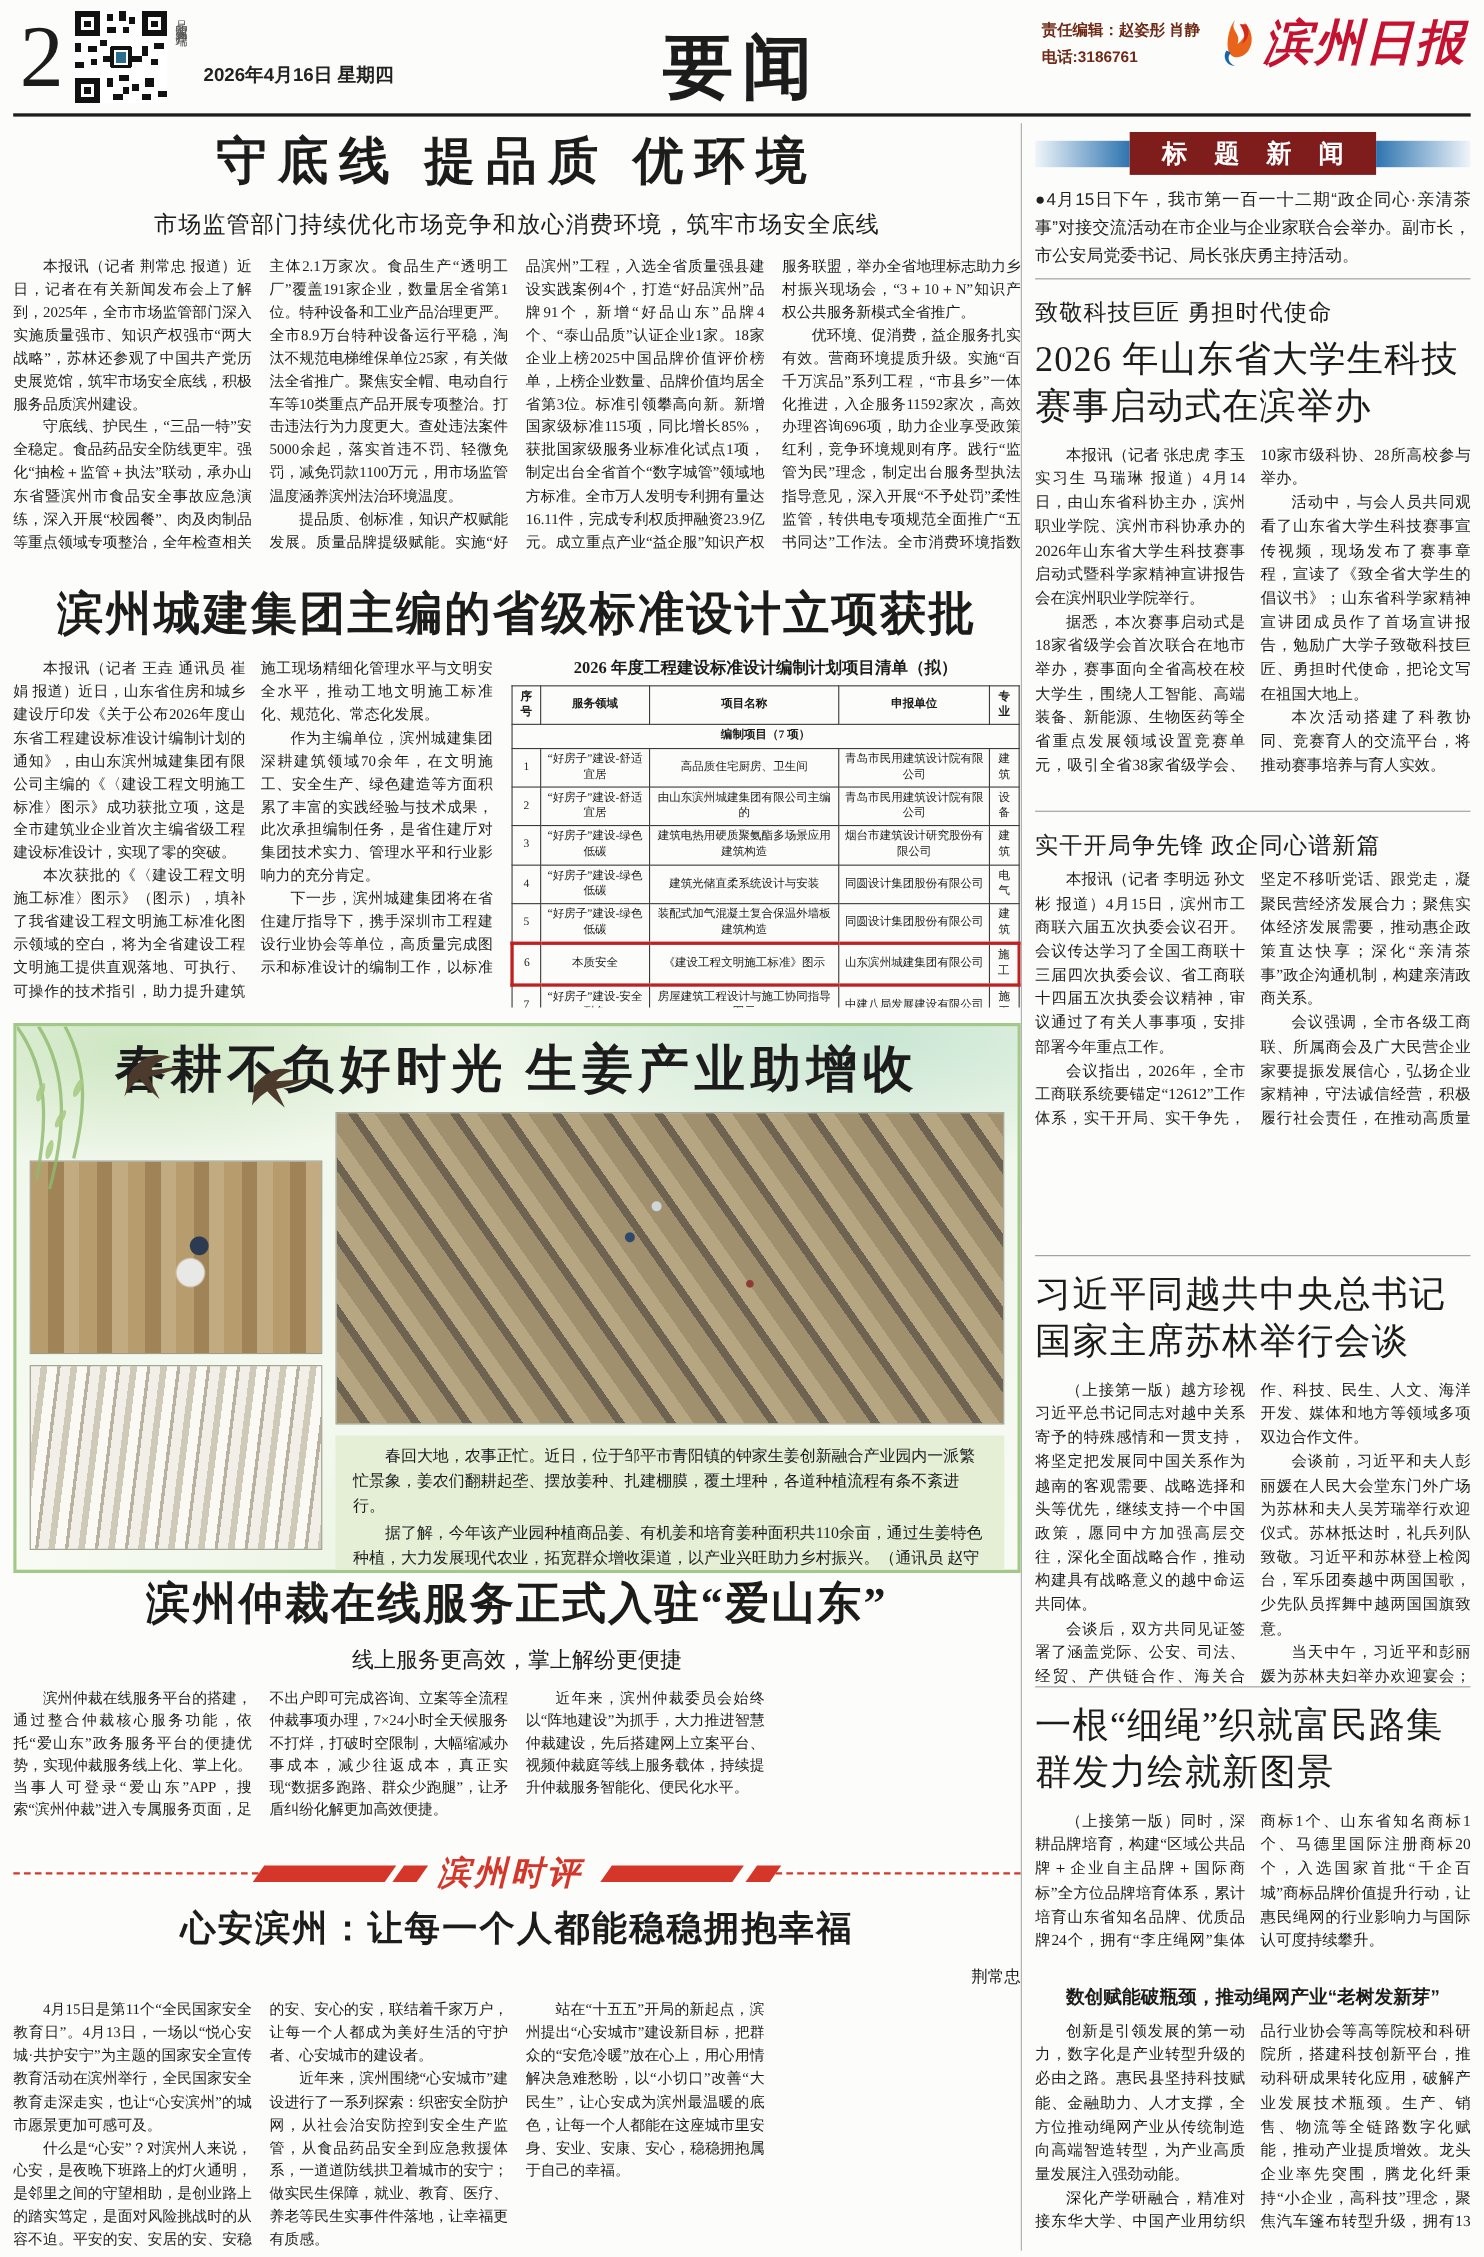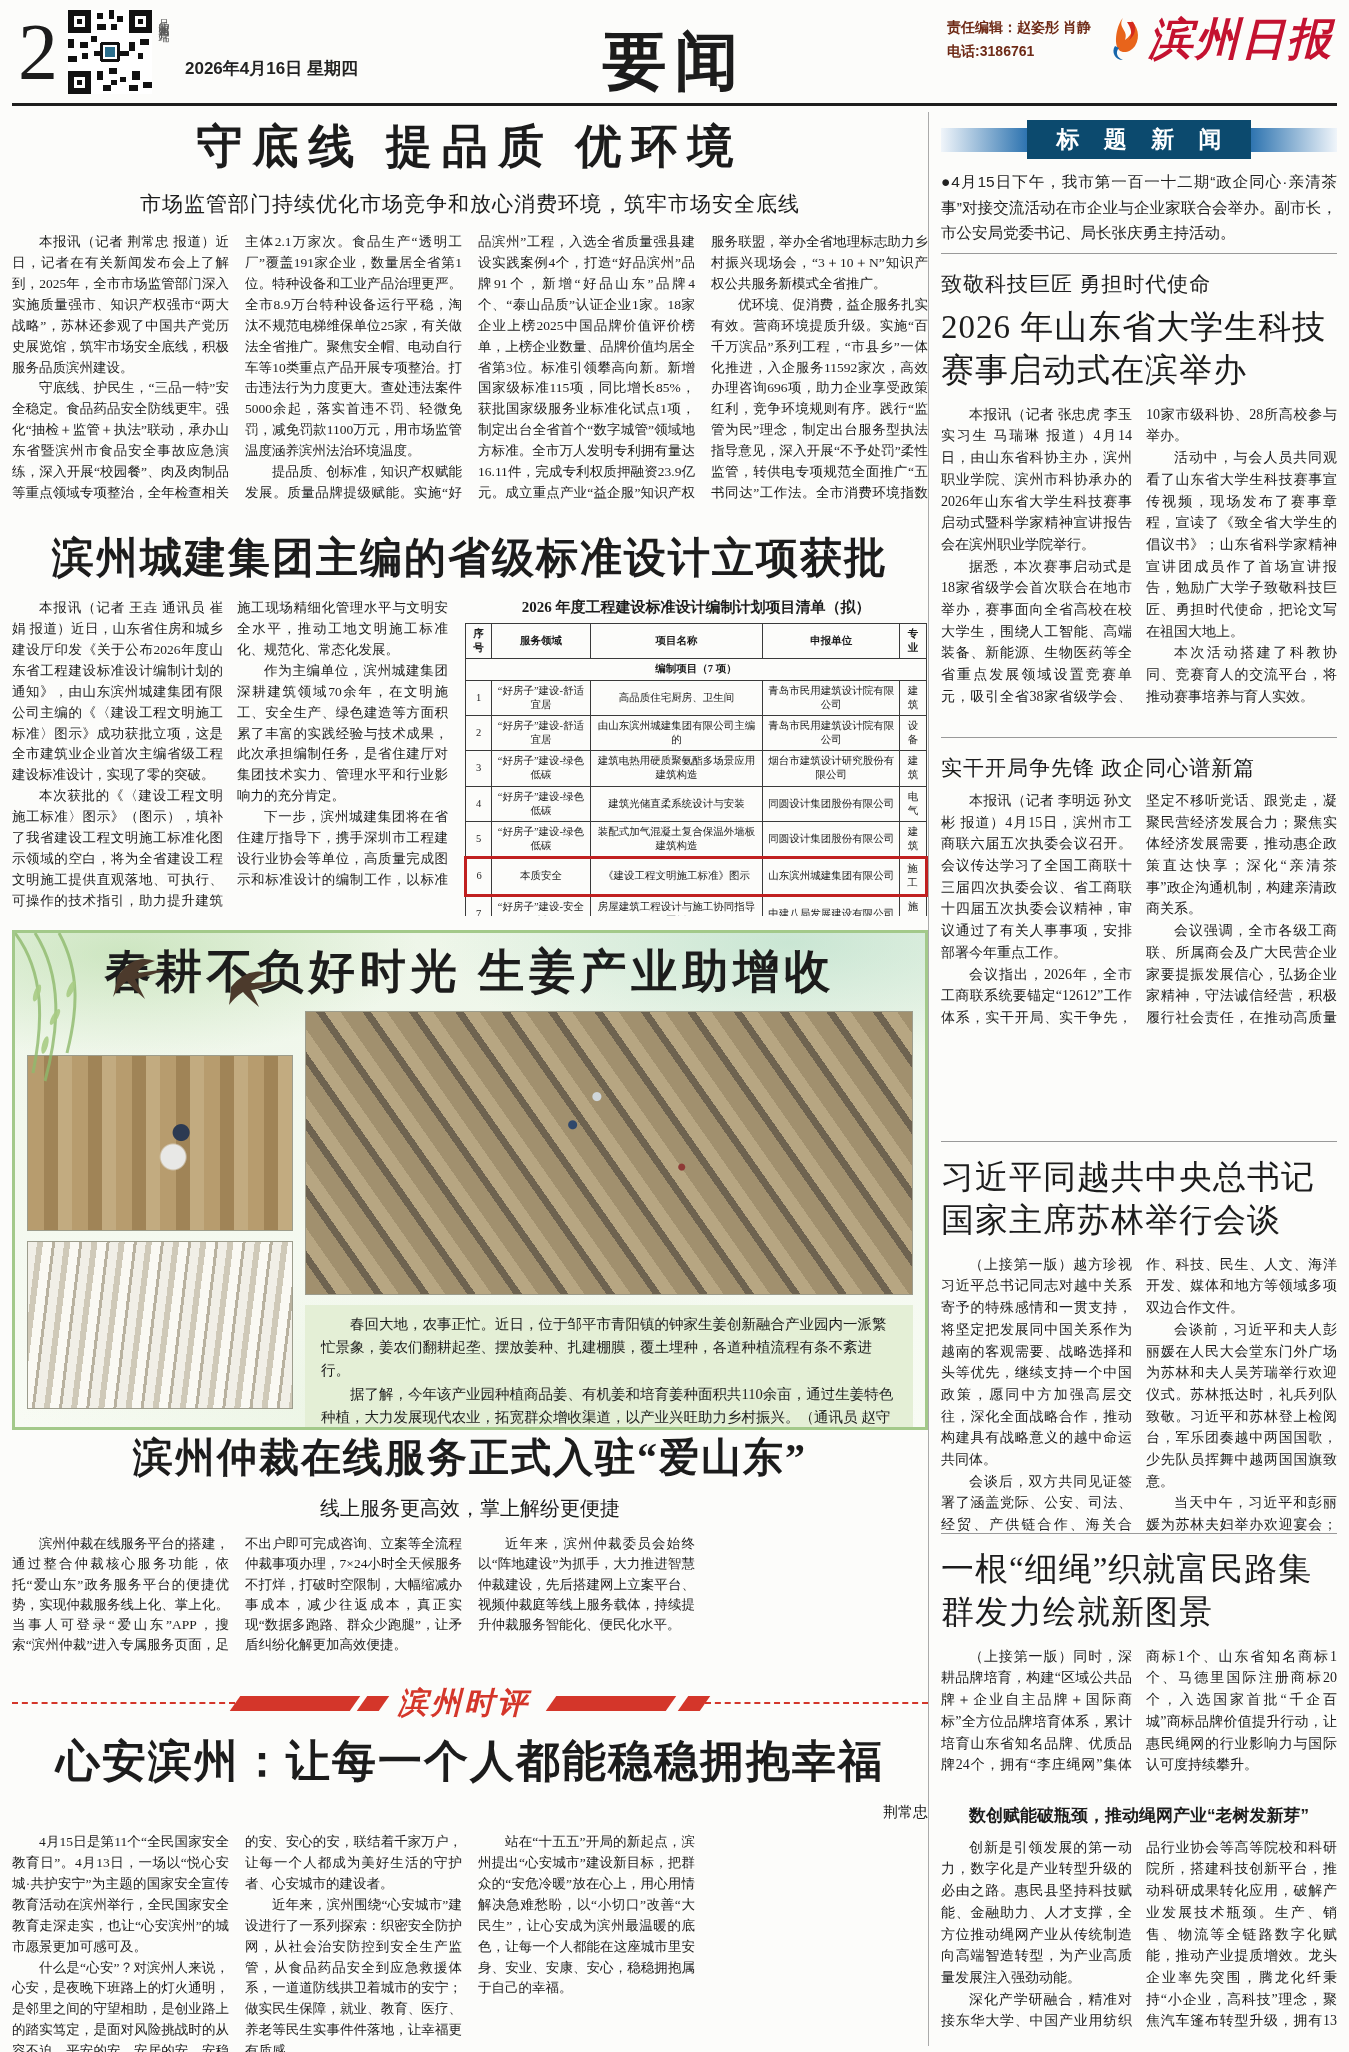--- a/index.html
+++ b/index.html
@@ -83,30 +83,30 @@
   .a3 .body{margin-top:12px;column-count:4;column-gap:16px;column-fill:auto;height:128px;overflow:hidden;font-size:13.5px;line-height:1.5;}
 
   
   .sp{height:376px;padding-top:8px;}
   .sp-rule{display:flex;align-items:center;height:30px;}
   .sp-dash{flex:1;border-top:2px dashed #d4362a;}
   .sp-bar{background:#d4362a;height:15px;transform:skewX(-35deg);}
   .b-long{width:120px;} .b-short{width:22px;margin:0 0 0 7px;}
   .b-long2{width:120px;margin-left:7px;} .b-short2{width:22px;margin-left:12px;}
   .sp-logo{font-size:30px;font-weight:bold;font-style:italic;color:#d4362a;letter-spacing:3px;padding:0 14px;white-space:nowrap;}
-  .sp-head{font-size:44px;font-weight:bold;text-align:center;letter-spacing:2px;margin-top:14px;}
+  .sp-head{font-size:32px;font-weight:bold;text-align:center;letter-spacing:2px;margin-top:14px;}
   .sp-author{font-size:15px;text-align:right;margin:12px 0 10px;}
   .sp-body{column-count:4;column-gap:16px;column-fill:auto;height:232px;overflow:hidden;font-size:13.5px;line-height:1.55;}
 
   
   .sb-sec{border-bottom:1px solid #999;overflow:hidden;}
   .bn{display:flex;align-items:center;margin:14px 0 10px;}
   .bn-wing{flex:1;height:24px;background:linear-gradient(90deg,#f0f5fa,#2e74b0);}
   .bn-wing.r{background:linear-gradient(270deg,#f0f5fa,#2e74b0);}
-  .bn-core{background:#0c4a6e;color:#fff;font-size:23px;font-weight:bold;letter-spacing:9px;padding:4px 20px 4px 29px;font-family:"Liberation Sans",sans-serif;white-space:nowrap;}
+  .bn-core{background:#7f1d1d;color:#fff;font-size:23px;font-weight:bold;letter-spacing:9px;padding:4px 20px 4px 29px;font-family:"Liberation Sans",sans-serif;white-space:nowrap;}
   .bn-item{font-size:15.5px;line-height:1.65;text-align:justify;font-family:Liberation Sans, sans-serif;color:#222;padding-bottom:14px;}
   .sb-kicker{font-size:21px;letter-spacing:1px;margin:16px 0 8px;font-weight:normal;}
   .sb-head{font-size:33px;line-height:1.3;font-weight:normal;letter-spacing:1px;margin-bottom:12px;}
   .sb-body{column-count:2;column-gap:14px;column-fill:auto;overflow:hidden;font-size:14px;line-height:1.55;text-align:justify;}
   .sb-body p{text-indent:2em;}
   .h-tech{height:330px;} .h-fed{height:246px;} .h-xi{height:282px;}
   .h-rope1{height:148px;} .h-rope2{height:212px;}
   .sec-tech{height:484px;} .sec-fed{height:404px;} .sec-xi{height:392px;} .sec-rope{height:508px;border-bottom:none;}
   .rope-subhead{font-size:17px;font-weight:bold;text-align:center;margin:10px 0;font-family:"Liberation Sans",sans-serif;}
   .sec-bn{height:148px;}

